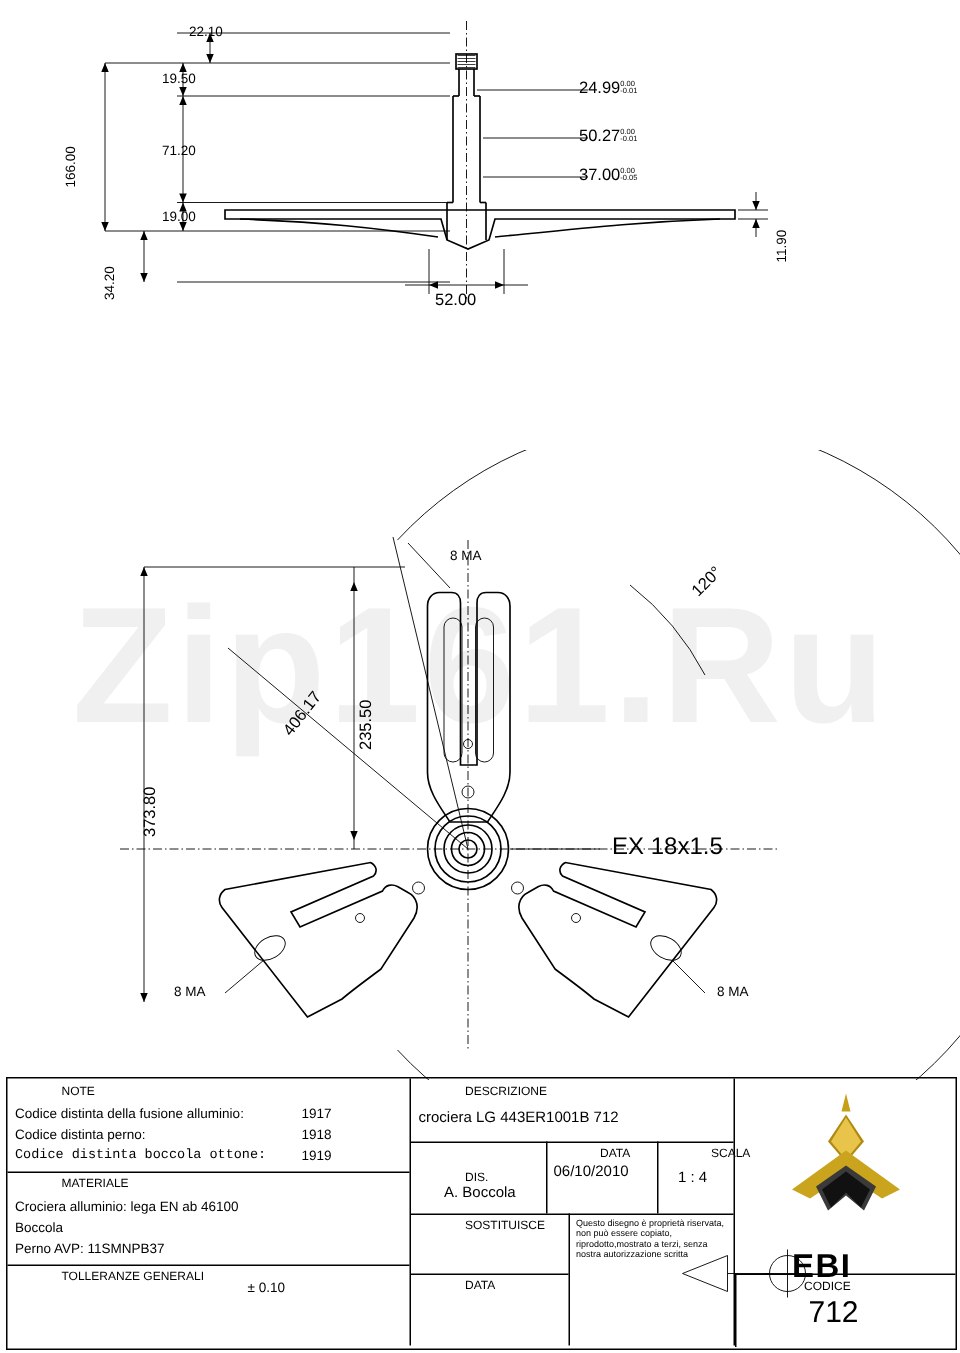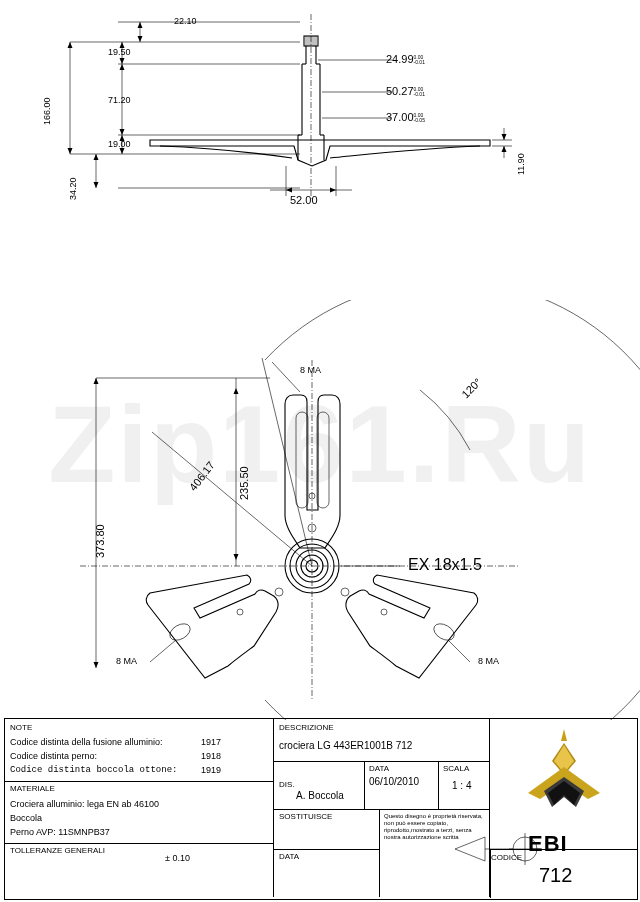--- a/index.html
+++ b/index.html
@@ -1,21 +1,21 @@
 <!DOCTYPE html>
 <html><head>
 <meta charset="utf-8">
 <style>
   html,body{margin:0;padding:0;background:#ffffff;}
   body{width:640px;height:902px;position:relative;overflow:hidden;
        font-family:"Liberation Sans", sans-serif;color:#000;}
   #sheet{position:absolute;left:0;top:0;width:640px;height:902px;}
   .abs{position:absolute;}
   .txt{font-size:9px;line-height:10px;white-space:nowrap;}
-  .txt8{font-size:8px;line-height:9px;white-space:nowrap;}
+  .txt8{font-size:8px;line-height:9px;white-space:nowrap;margin-left:31px;}
   .txt6{font-size:6px;line-height:7px;white-space:nowrap;}
   .txt11{font-size:11px;line-height:12px;white-space:nowrap;}
   .txt13{font-size:13px;line-height:14px;white-space:nowrap;}
   .vert{transform:rotate(-90deg);transform-origin:0 0;}
   .tol{display:inline-block;vertical-align:middle;font-size:5px;line-height:5.5px;text-align:left;}
   .wm{position:absolute;left:0;top:380px;width:640px;text-align:center;
       font-size:110px;font-weight:bold;color:#f0f0f0;letter-spacing:2px;
       font-family:Liberation Sans, sans-serif;user-select:none;}
   svg{display:block;}
   .ln{stroke:#000;fill:none;}
@@ -120,21 +120,21 @@
       <line x1="286" y1="166" x2="286" y2="196"></line>
       <line x1="336" y1="166" x2="336" y2="196"></line>
       <line x1="270" y1="190" x2="352" y2="190"></line>
     </g>
     <g fill="#000">
       <polygon points="286,190 292,187.5 292,192.5"></polygon>
       <polygon points="336,190 330,187.5 330,192.5"></polygon>
     </g>
   </svg>
 
-  <div class="abs txt" style="left:126px;top:16px;margin-left:48px;">22.10</div>
+  <div class="abs txt" style="left:126px;top:16px;">22.10</div>
   <div class="abs txt" style="left:108px;top:47px;">19.50</div>
   <div class="abs txt" style="left:108px;top:95px;">71.20</div>
   <div class="abs txt" style="left:108px;top:139px;">19.00</div>
   <div class="abs txt vert" style="left:68px;top:200px;">34.20</div>
   <div class="abs txt vert" style="left:42px;top:125px;">166.00</div>
 
   <div class="abs txt11" style="left:386px;top:53px;">
     <span>24.99</span><span class="tol"><span>0.00</span><br><span>-0.01</span></span>
   </div>
   <div class="abs txt11" style="left:386px;top:85px;">
@@ -290,19 +290,19 @@
 
       <svg class="abs" style="left:-45px;top:110px;" width="110" height="40">
         <polygon class="ln thin" points="10,20 40,8 40,32" fill="none"></polygon>
         <line class="ln thin" x1="40" y1="20" x2="68" y2="20"></line>
         <circle class="ln thin" cx="80" cy="20" r="12" fill="none"></circle>
         <line class="ln thin" x1="80" y1="4" x2="80" y2="36"></line>
         <line class="ln thin" x1="64" y1="20" x2="96" y2="20"></line>
       </svg>
 
       <div class="abs" style="left:0;top:130px;width:146px;height:48px;border-top:1px solid #000;border-left:1px solid #000;">
-        <div class="abs txt8" style="left:0;top:3px;">CODICE</div>
+        <div class="abs txt8" style="left:14px;top:3px;">CODICE</div>
         <div class="abs" style="left:48px;top:14px;font-size:20px;">712</div>
       </div>
     </div>
   </div>
 
 </div>
 
 </body></html>

